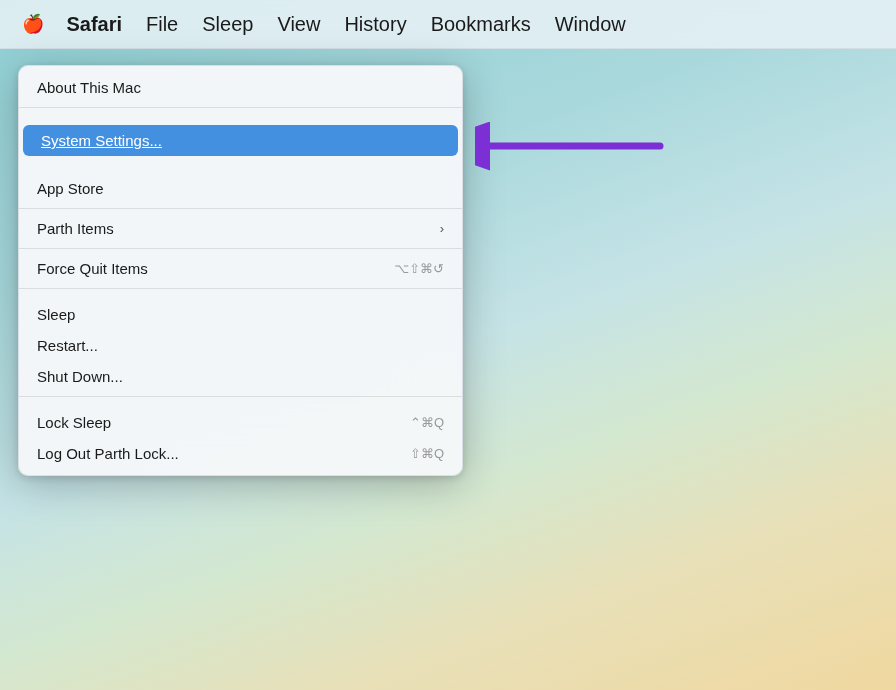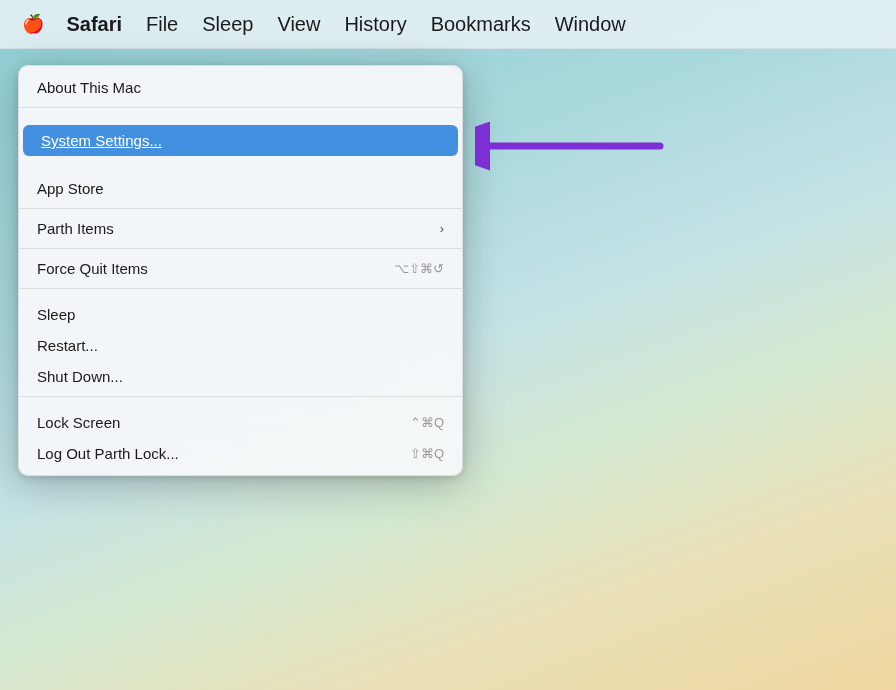--- a/index.html
+++ b/index.html
@@ -187,21 +187,21 @@
 
   <div class="menu-item">
     <span>Shut Down...</span>
   </div>
 
   <div class="menu-separator"></div>
 
   <div class="menu-section-gap"></div>
 
   <div class="menu-item">
-    <span>Lock Screen</span>
+    <span>Lock Sleep</span>
     <span class="shortcut">⌃⌘Q</span>
   </div>
 
   <div class="menu-item">
     <span>Log Out Parth Lock...</span>
     <span class="shortcut">⇧⌘Q</span>
   </div>
 
 </div>
 

